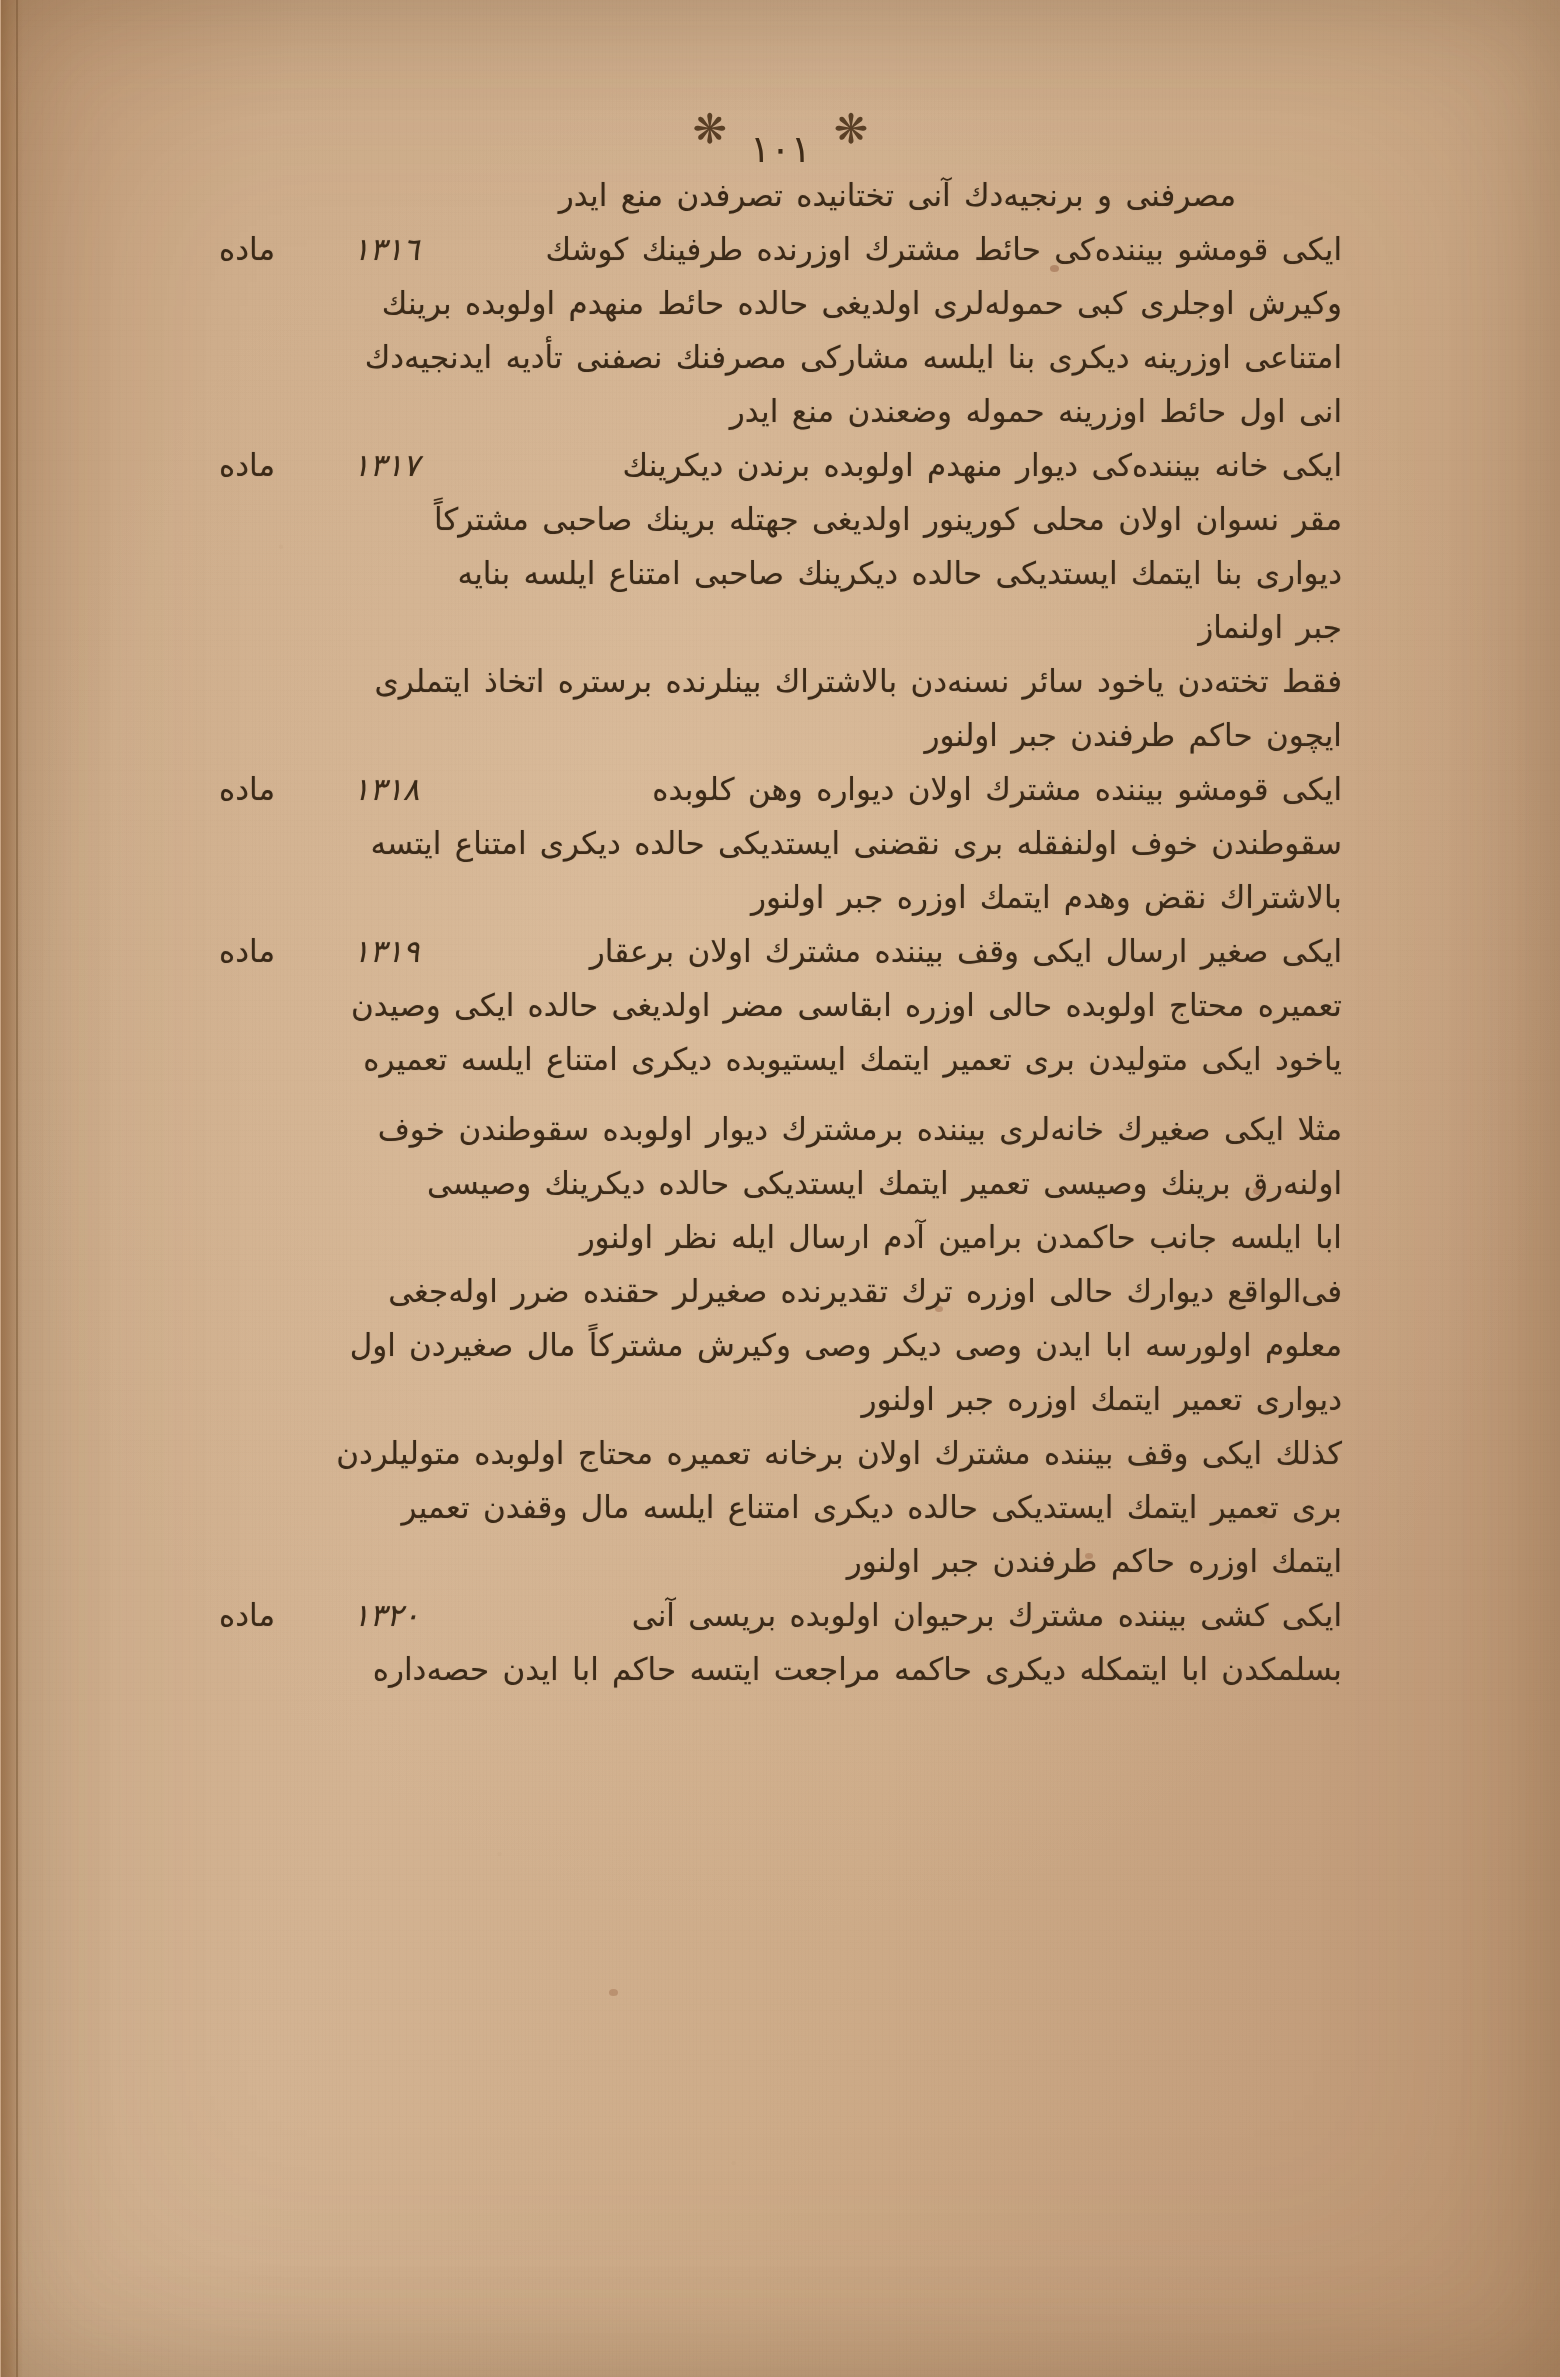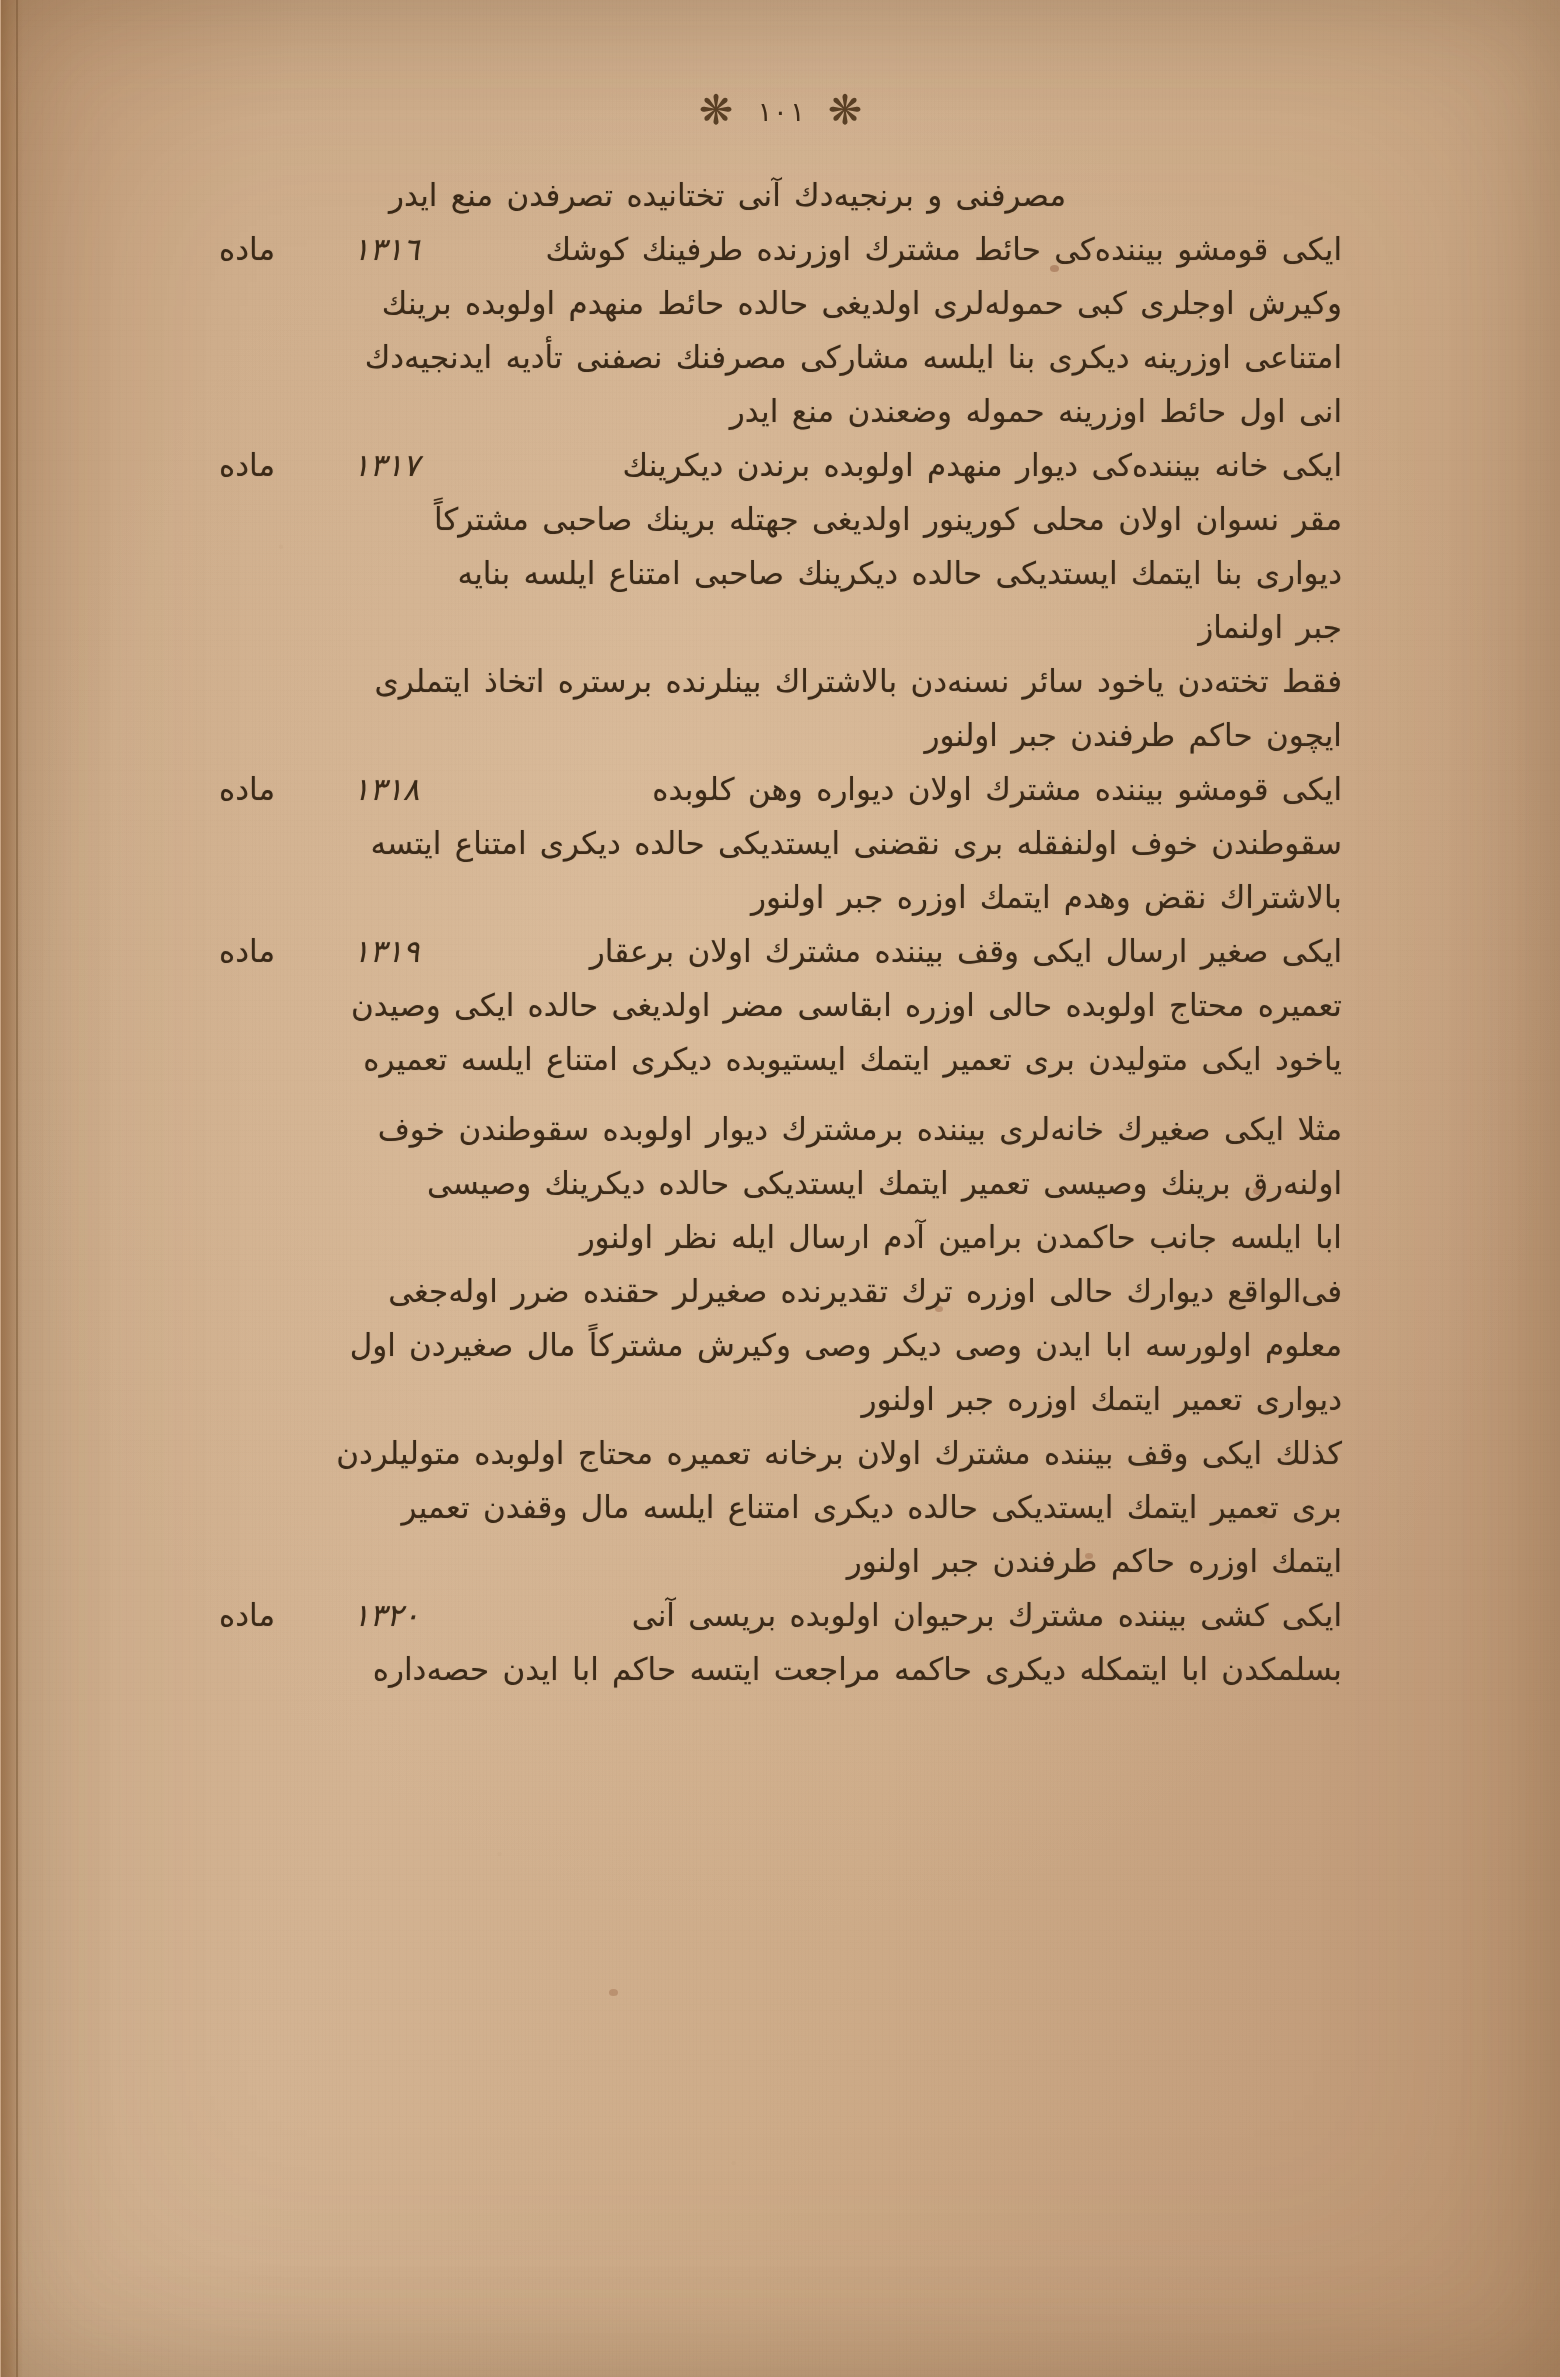--- a/index.html
+++ b/index.html
@@ -81,26 +81,27 @@
   }
   .ornament {
     font-size: 41px;
     line-height: 1;
     color: #5a4026;
     transform: translateY(-1.8px);
     filter: blur(0.2px);
   }
   .ornament.left  { transform: translateY(-1.8px) scaleX(-1); }
   #page-number {
-    font-family: Liberation Mono, monospace;
-    font-size: 27px;
+    font-family: Liberation Sans, sans-serif;
+    font-size: 38px;
     letter-spacing: 3.5px;
     color: #3e2b18;
     direction: rtl;
     filter: blur(0.2px);
+    margin-top: 35px;
   }
 
   
   #text-block {
     position: absolute;
     top: 168px;
     right: 219px;
     left: 219px;
     direction: rtl;
     text-align: justify;
@@ -121,21 +122,21 @@
     justify-content: space-between;
   }
   .line.justify > span { display: inline-block; }
   .art-no { letter-spacing: 1.8px; font-style: italic; }
   .spacer { display: inline-block; width: 51px; }
 
   
   .tail { display: block; text-align: right; white-space: nowrap; }
 
   
-  .first-line { display: block; text-align: center; padding-right: 106px; white-space: nowrap; }
+  .first-line { display: block; text-align: right; padding-right: 106px; white-space: nowrap; }
 </style>
 </head>
 <body>
 
 <div id="page">
 
   <div id="grain"></div>
 
   <div class="blotch" style="left:1050px; top:265px; width:8.8px; height:7px; background:rgba(122,63,38,0.35);"></div>
   <div class="blotch" style="left:1253px; top:1187px; width:9.7px; height:8px; background:rgba(130,66,38,0.32);"></div>

